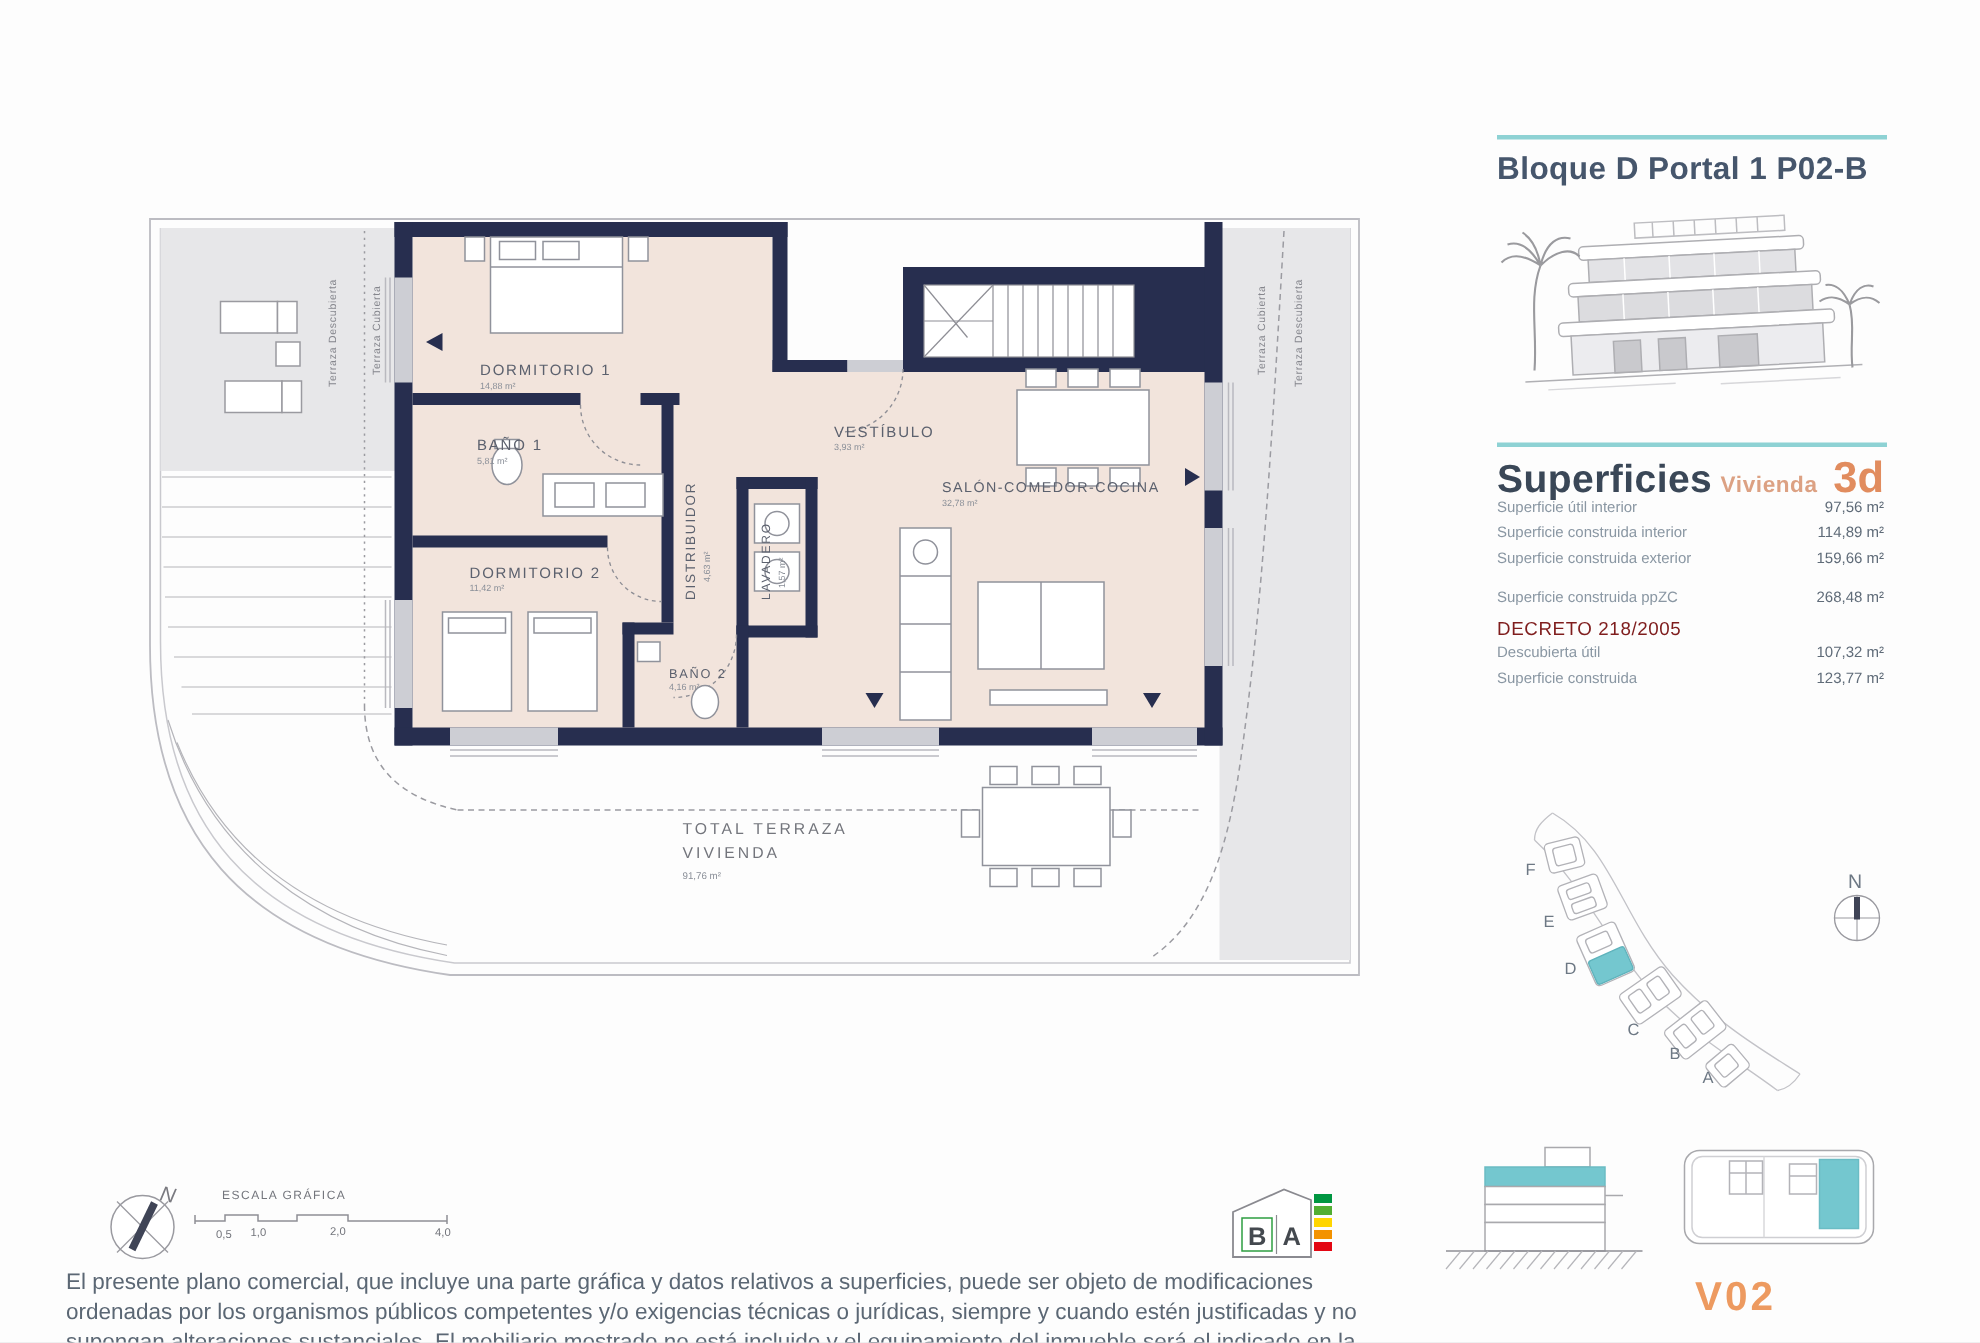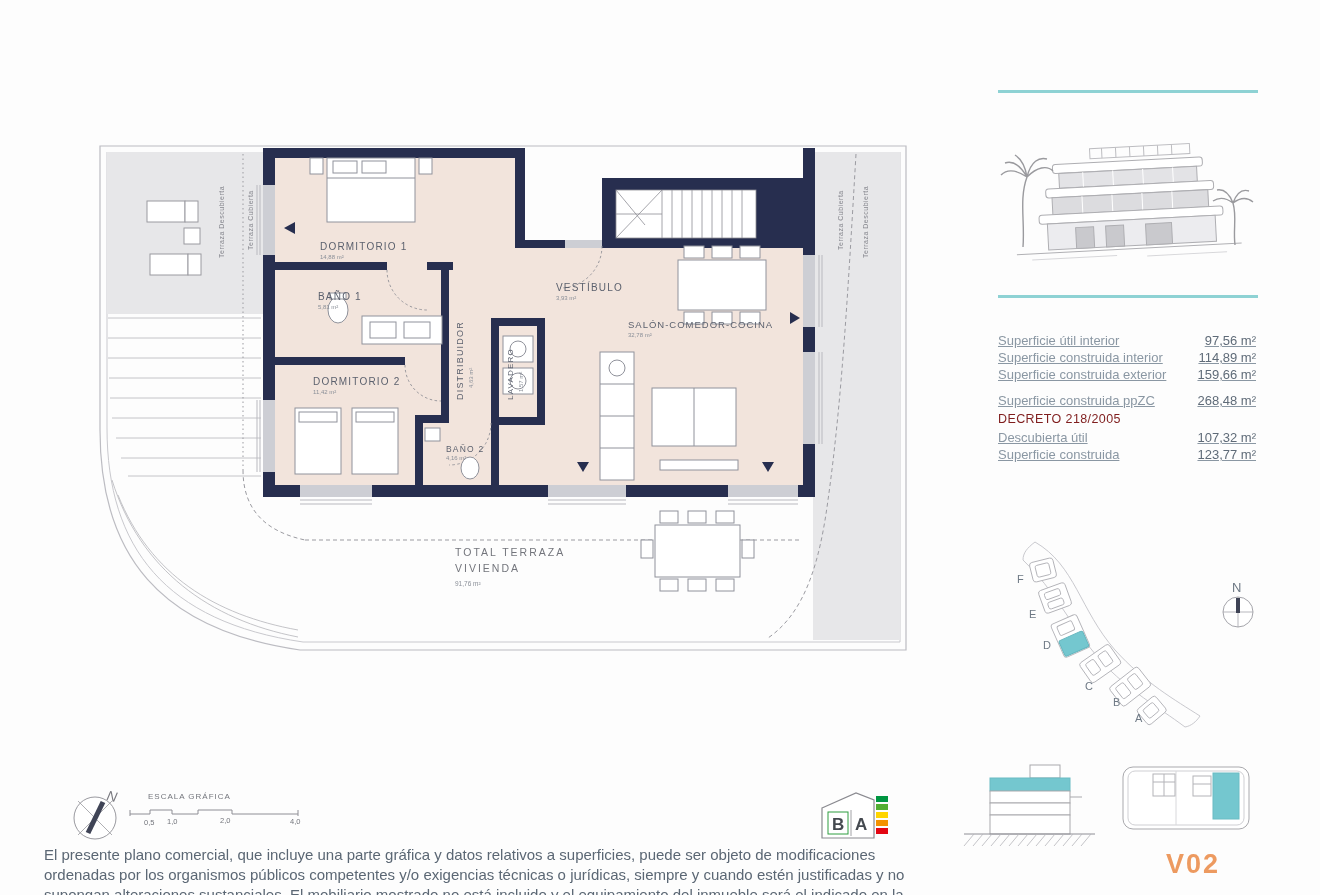--- a/index.html
+++ b/index.html
@@ -8,24 +8,24 @@
   svg text{font-family:"Liberation Sans",sans-serif;}
   
   .rule{position:absolute;left:998px;width:260px;height:3px;background:#8ed2d4;}
   #sb-title{position:absolute;left:998px;top:101px;width:280px;font-size:21px;font-weight:600;
             color:#46566c;letter-spacing:.3px;}
   #sup-head{position:absolute;left:998px;top:303px;width:258px;display:flex;align-items:baseline;justify-content:space-between;}
   #sup-head .h{font-size:26px;font-weight:700;color:#3a4757;letter-spacing:.3px;}
   #sup-head .viv{font-size:15px;color:#dca183;font-weight:600;letter-spacing:.4px;}
   #sup-head .code{font-size:29px;color:#e18c5e;font-weight:600;margin-left:6px;}
   .suprow{position:absolute;left:998px;width:258px;display:flex;justify-content:space-between;
-          font-size:13px;color:#8a97a3;text-decoration:underline;}
+          font-size:10px;color:#8a97a3;}
   .suprow .v{color:#5f6b78;}
   #decreto-head{position:absolute;left:998px;top:412px;font-size:12.5px;color:#7f1d1d;letter-spacing:.4px;}
-  #v02{position:absolute;left:1130px;top:849px;width:126px;text-align:center;font-size:27px;font-weight:700;
+  #v02{position:absolute;left:1130px;top:849px;width:126px;font-size:27px;font-weight:700;
        color:#ed9a60;letter-spacing:2px;}
   
   #disclaimer{position:absolute;left:44px;top:845px;width:902px;font-size:15px;line-height:1.32;
               color:#5b6774;}
 </style>
 </head>
 <body>
 
 <div id="page">
 
@@ -280,20 +280,21 @@
         <rect x="876" y="804" width="12" height="6" fill="#52ae32"></rect>
         <rect x="876" y="812" width="12" height="6" fill="#ffd500"></rect>
         <rect x="876" y="820" width="12" height="6" fill="#f39200"></rect>
         <rect x="876" y="828" width="12" height="6" fill="#e30613"></rect>
       </g>
     </g>
   </svg>
 
   <div class="rule" style="top:90px"></div>
 
+  <div id="sb-title">Bloque D Portal 1 P02-B</div>
 
   <svg style="position:absolute;left:995px;top:135px" width="265" height="160" viewBox="0 0 265 160">
     <g transform="rotate(-3 130 80)" stroke="#aeaeb2" fill="#ffffff" stroke-width="1">
       <g fill="none" stroke="#bdbdc1">
         <rect x="98" y="12" width="100" height="10"></rect>
         <line x1="110" y1="12" x2="110" y2="22"></line>
           <line x1="124" y1="12" x2="124" y2="22"></line>
         <line x1="138" y1="12" x2="138" y2="22"></line>
           <line x1="152" y1="12" x2="152" y2="22"></line>
         <line x1="166" y1="12" x2="166" y2="22"></line>
@@ -323,20 +324,27 @@
     <g fill="none" stroke="#9a9a9e" stroke-width="1.4">
       <path d="M28,112 C30,86 24,64 32,42"></path>
       <path d="M32,42 C20,34 12,34 6,40 M32,42 C24,28 16,26 10,28 M32,42 C36,26 44,22 52,24 M32,42 C42,32 52,30 58,36 M32,42 C30,30 26,24 20,20"></path>
       <path d="M240,110 C238,94 242,82 238,68"></path>
       <path d="M238,68 C230,62 224,62 218,66 M238,68 C234,58 228,54 222,55 M238,68 C242,57 248,54 254,56 M238,68 C246,62 252,62 258,67"></path>
     </g>
   </svg>
 
   <div class="rule" style="top:295px"></div>
 
+  <div id="sup-head">
+    <span class="h">Superficies</span>
+    <span>
+      <span class="viv">Vivienda</span>
+      <span class="code">3d</span>
+    </span>
+  </div>
 
   <div class="suprow" style="top:333px">
     <span>Superficie útil interior</span>
     <span class="v">97,56 m²</span>
   </div>
   <div class="suprow" style="top:350px">
     <span>Superficie construida interior</span>
     <span class="v">114,89 m²</span>
   </div>
   <div class="suprow" style="top:367px">

